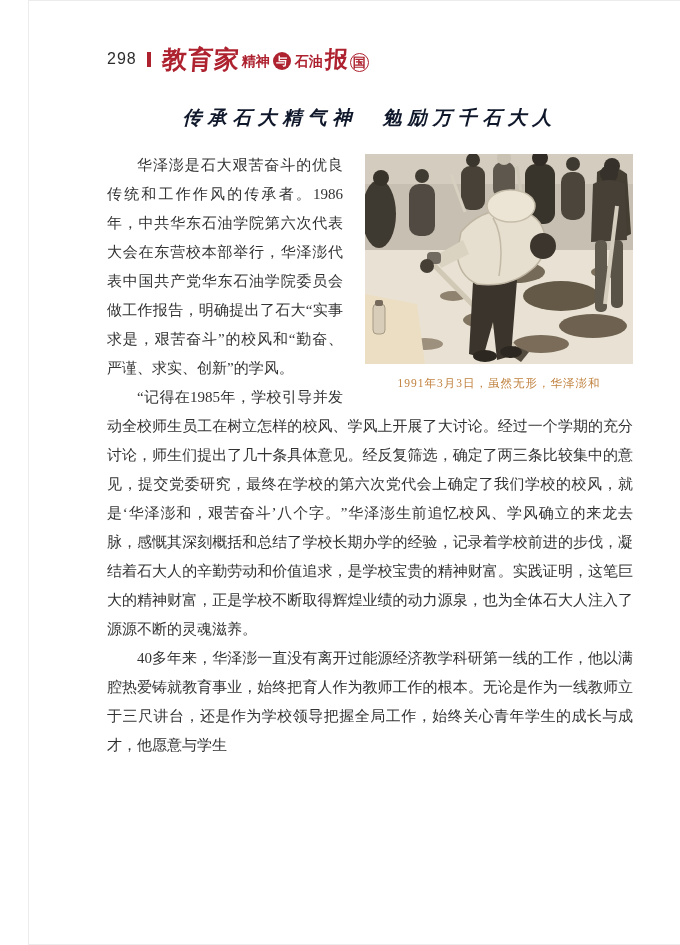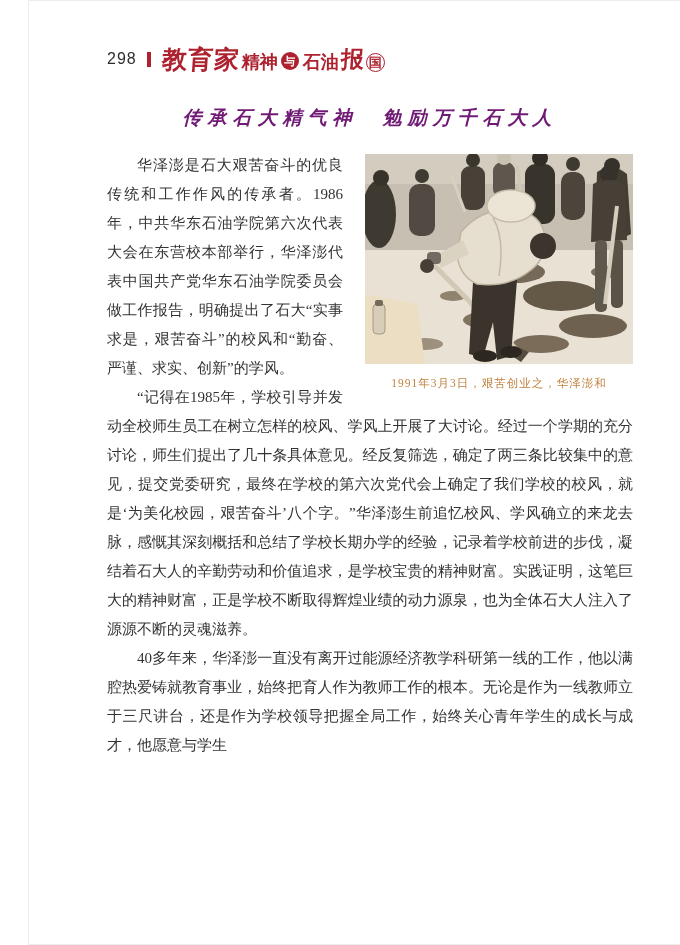--- a/index.html
+++ b/index.html
@@ -26,39 +26,39 @@
     font-family: "Liberation Sans", "DejaVu Sans", sans-serif;
     font-size: 16px; color: #2d2d2d; letter-spacing: 1px;
   }
   .red-bar {
     display: inline-block; width: 4px; height: 15px;
     background: #ae2230; margin: 0 11px 0 10px;
   }
   .logo { display: inline-flex; align-items: center; color: #ae2230; white-space: nowrap; }
   .logo span { display: inline-block; }
   .lg-big   { font-size: 25px; font-weight: bold; letter-spacing: 1px; transform: skewX(-4deg); }
-  .lg-small { font-size: 18px; font-weight: bold; margin: 6px 1px 0 2px; }
+  .lg-small { font-size: 14px; font-weight: bold; margin: 6px 1px 0 2px; }
   .lg-badge {
     width: 18px; height: 18px; border-radius: 50%;
     background: #ae2230; color: #ffffff;
     font-size: 11px; line-height: 18px; text-align: center;
     margin: 4px 2px 0 2px; font-weight: bold;
   }
   .lg-bao { font-size: 23px; font-weight: bold; transform: skewX(-4deg); margin-left: 1px; }
   .lg-guo {
     font-size: 13px; font-weight: bold;
     border: 1.5px solid #ae2230; border-radius: 50%;
     width: 19px; height: 19px; line-height: 17px; text-align: center;
     margin: 6px 0 0 2px;
   }
 
   
   .sec-title {
     font-size: 19px; font-weight: bold; font-style: italic;
-    color: #701a75; text-align: center; letter-spacing: 6px;
+    color: #0f172a; text-align: center; letter-spacing: 6px;
     margin-bottom: 20px;
   }
   .sec-title.second { margin-top: 14px; margin-bottom: 18px; }
 
   
   .content { color: #333333; }
   .content p {
     font-size: 15px; line-height: 29px;
     text-align: justify; text-indent: 2em;
     color: #333333;
@@ -165,24 +165,24 @@
 
           <g>
             <rect x="8" y="150" width="12" height="30" rx="4" fill="#d8d2c2" stroke="#a39b89" stroke-width="1"></rect>
             <rect x="10" y="146" width="8" height="6" rx="2" fill="#6e675c"></rect>
           </g>
 
           <rect width="268" height="210" fill="#c79a5e" opacity="0.08"></rect>
         </svg>
       </div>
       <figcaption>
-        <span>1991年3月3日，艰苦创业之，华泽澎和</span>
+        <span>1991年3月3日，虽然无形，华泽澎和</span>
       </figcaption>
     </figure>
 
     <p>华泽澎是石大艰苦奋斗的优良传统和工作作风的传承者。1986年，中共华东石油学院第六次代表大会在东营校本部举行，华泽澎代表中国共产党华东石油学院委员会做工作报告，明确提出了石大“实事求是，艰苦奋斗”的校风和“勤奋、严谨、求实、创新”的学风。</p>
-    <p>“记得在1985年，学校引导并发动全校师生员工在树立怎样的校风、学风上开展了大讨论。经过一个学期的充分讨论，师生们提出了几十条具体意见。经反复筛选，确定了两三条比较集中的意见，提交党委研究，最终在学校的第六次党代会上确定了我们学校的校风，就是‘为美化校园，艰苦奋斗’八个字。”华泽澎生前追忆校风、学风确立的来龙去脉，感慨其深刻概括和总结了学校长期办学的经验，记录着学校前进的步伐，凝结着石大人的辛勤劳动和价值追求，是学校宝贵的精神财富。实践证明，这笔巨大的精神财富，正是学校不断取得辉煌业绩的动力源泉，也为全体石大人注入了源源不断的灵魂滋养。</p>
+    <p>“记得在1985年，学校引导并发动全校师生员工在树立怎样的校风、学风上开展了大讨论。经过一个学期的充分讨论，师生们提出了几十条具体意见。经反复筛选，确定了两三条比较集中的意见，提交党委研究，最终在学校的第六次党代会上确定了我们学校的校风，就是‘华泽澎和，艰苦奋斗’八个字。”华泽澎生前追忆校风、学风确立的来龙去脉，感慨其深刻概括和总结了学校长期办学的经验，记录着学校前进的步伐，凝结着石大人的辛勤劳动和价值追求，是学校宝贵的精神财富。实践证明，这笔巨大的精神财富，正是学校不断取得辉煌业绩的动力源泉，也为全体石大人注入了源源不断的灵魂滋养。</p>
 
 
     <p>40多年来，华泽澎一直没有离开过能源经济教学科研第一线的工作，他以满腔热爱铸就教育事业，始终把育人作为教师工作的根本。无论是作为一线教师立于三尺讲台，还是作为学校领导把握全局工作，始终关心青年学生的成长与成才，他愿意与学生</p>
   </div>
 
 </div>
 
 </body></html>

